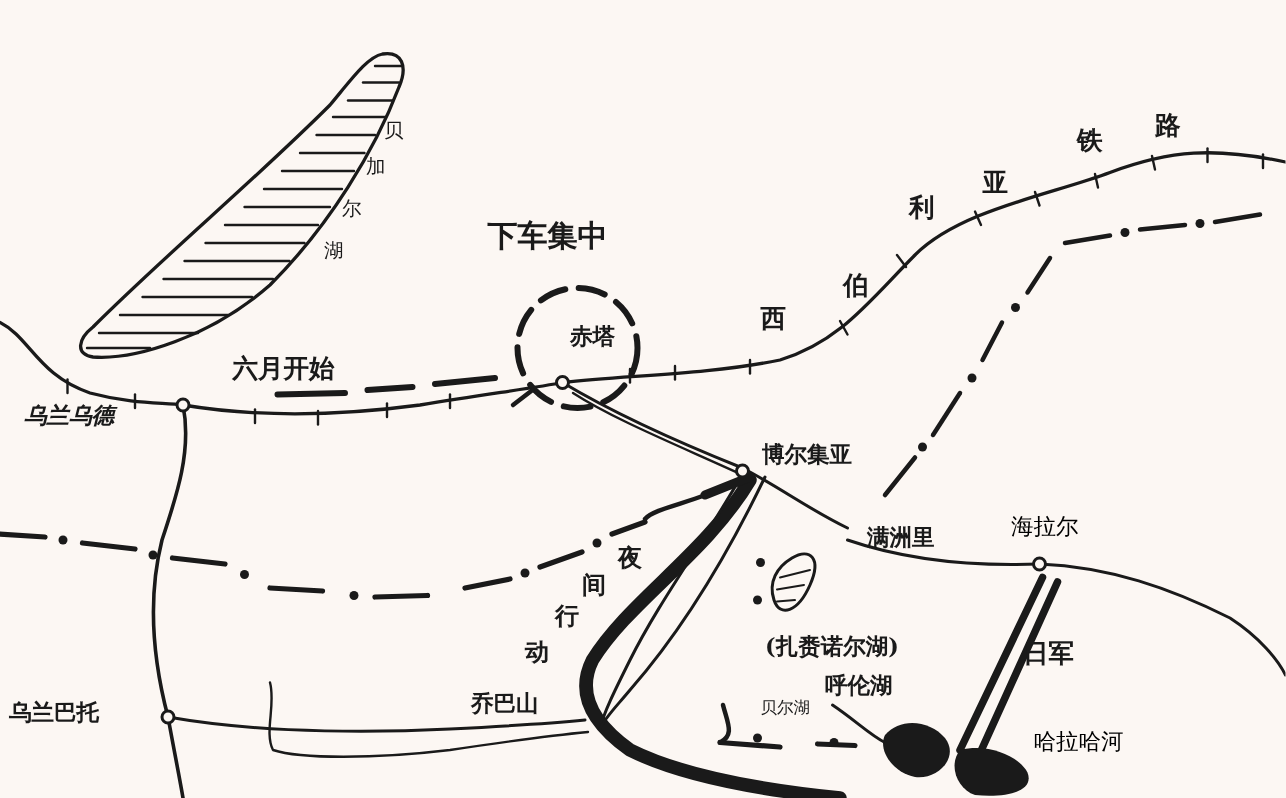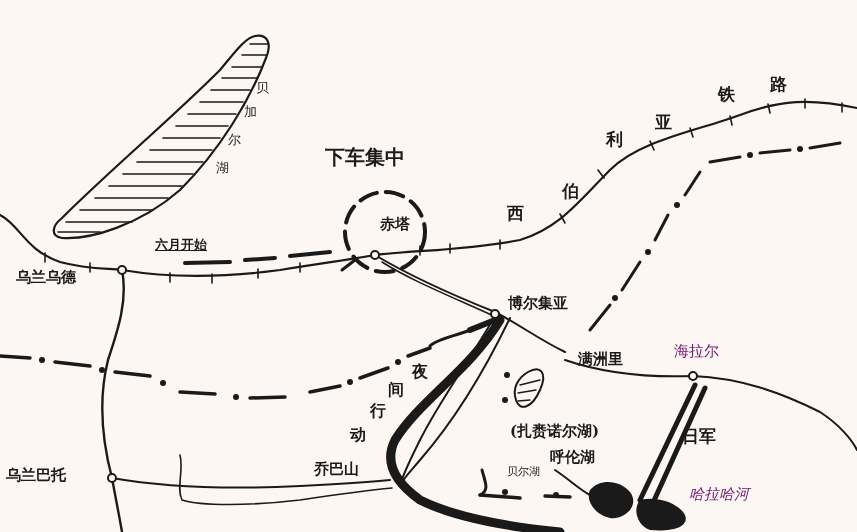--- a/index.html
+++ b/index.html
@@ -1,20 +1,20 @@
 <!DOCTYPE html>
 <html><head>
 <meta charset="utf-8">
 <style>
   html, body { margin:0; padding:0; }
   body { width:857px; height:532px; overflow:hidden; background:#fbf6f2; }
   #map { position:relative; width:857px; height:532px; background:#fcf7f3; }
   svg { position:absolute; left:0; top:0; }
   .lbl { position:absolute; font-family:"DejaVu Serif", serif; font-weight:bold; color:#1a1a1a; white-space:nowrap; line-height:1; }
-  .sans { font-family:"DejaVu Sans", sans-serif; font-weight:normal; color:#701a75; }
+  .sans { font-family:"DejaVu Sans", sans-serif; font-weight:normal; color:#000000; }
 </style>
 </head>
 <body>
 
 <div id="map">
 <svg width="857" height="532" viewBox="0 0 857 532">
   <g fill="none" stroke="#1a1a1a" stroke-linecap="round" stroke-linejoin="round">
 
     <g>
       <path d="M255,36 C268,34 272,44 266,58 C250,100 220,150 180,190 C140,225 90,240 62,238 C50,236 52,226 62,218 C110,170 170,120 220,70 C235,52 245,38 255,36 Z" stroke-width="2.2"></path>
@@ -147,41 +147,41 @@
   </g>
 </svg>
 
 <div class="lbl" style="left:256px;top:76px;font-size:13px;font-weight:normal;line-height:24px;">
   <div>贝</div>
   <div style="margin-left:-12px">加</div>
   <div style="margin-left:-28px;margin-top:4px">尔</div>
   <div style="margin-left:-40px;margin-top:4px">湖</div>
 </div>
 
-<div class="lbl" style="left:155px;top:238px;font-size:13px;text-decoration:underline;">六月开始</div>
+<div class="lbl" style="left:155px;top:238px;font-size:17px;">六月开始</div>
 <div class="lbl" style="left:325px;top:147px;font-size:20px;text-align:right;">下车集中</div>
 <div class="lbl" style="left:360px;top:217px;font-size:15px;margin-left:20px;">赤塔</div>
 
 <div class="lbl" style="left:507px;top:205px;font-size:17px;">西</div>
 <div class="lbl" style="left:562px;top:183px;font-size:17px;">伯</div>
 <div class="lbl" style="left:606px;top:131px;font-size:17px;">利</div>
 <div class="lbl" style="left:655px;top:114px;font-size:17px;">亚</div>
 <div class="lbl" style="left:718px;top:86px;font-size:17px;">铁</div>
 <div class="lbl" style="left:770px;top:76px;font-size:17px;">路</div>
 
 <div class="lbl" style="left:508px;top:296px;font-size:15px;text-align:center;">博尔集亚</div>
 <div class="lbl" style="left:578px;top:352px;font-size:15px;font-family:Liberation Serif, serif;">满洲里</div>
 <div class="lbl sans" style="left:674px;top:344px;font-size:15px;">海拉尔</div>
 <div class="lbl" style="left:550px;top:402px;font-size:15px;margin-top:48px;">呼伦湖</div>
 <div class="lbl" style="left:510px;top:424px;font-size:15px;text-align:center;">(扎赉诺尔湖)</div>
 <div class="lbl" style="left:682px;top:428px;font-size:17px;text-align:center;">日军</div>
 <div class="lbl" style="left:507px;top:466px;font-size:11px;font-weight:normal;">贝尔湖</div>
-<div class="lbl sans" style="left:689px;top:487px;font-size:15px;font-style:italic;">哈拉哈河</div>
+<div class="lbl sans" style="left:689px;top:487px;font-size:15px;">哈拉哈河</div>
 
 <div class="lbl" style="left:412px;top:364px;font-size:16px;">夜</div>
 <div class="lbl" style="left:388px;top:382px;font-size:16px;">间</div>
 <div class="lbl" style="left:370px;top:403px;font-size:16px;">行</div>
 <div class="lbl" style="left:350px;top:427px;font-size:16px;">动</div>
 
 <div class="lbl" style="left:314px;top:462px;font-size:15px;">乔巴山</div>
-<div class="lbl" style="left:16px;top:270px;font-size:15px;">乌兰乌德</div>
+<div class="lbl" style="left:16px;top:270px;font-size:15px;font-style:italic;">乌兰乌德</div>
 <div class="lbl" style="left:6px;top:468px;font-size:15px;">乌兰巴托</div>
 </div>
 
 </body></html>

